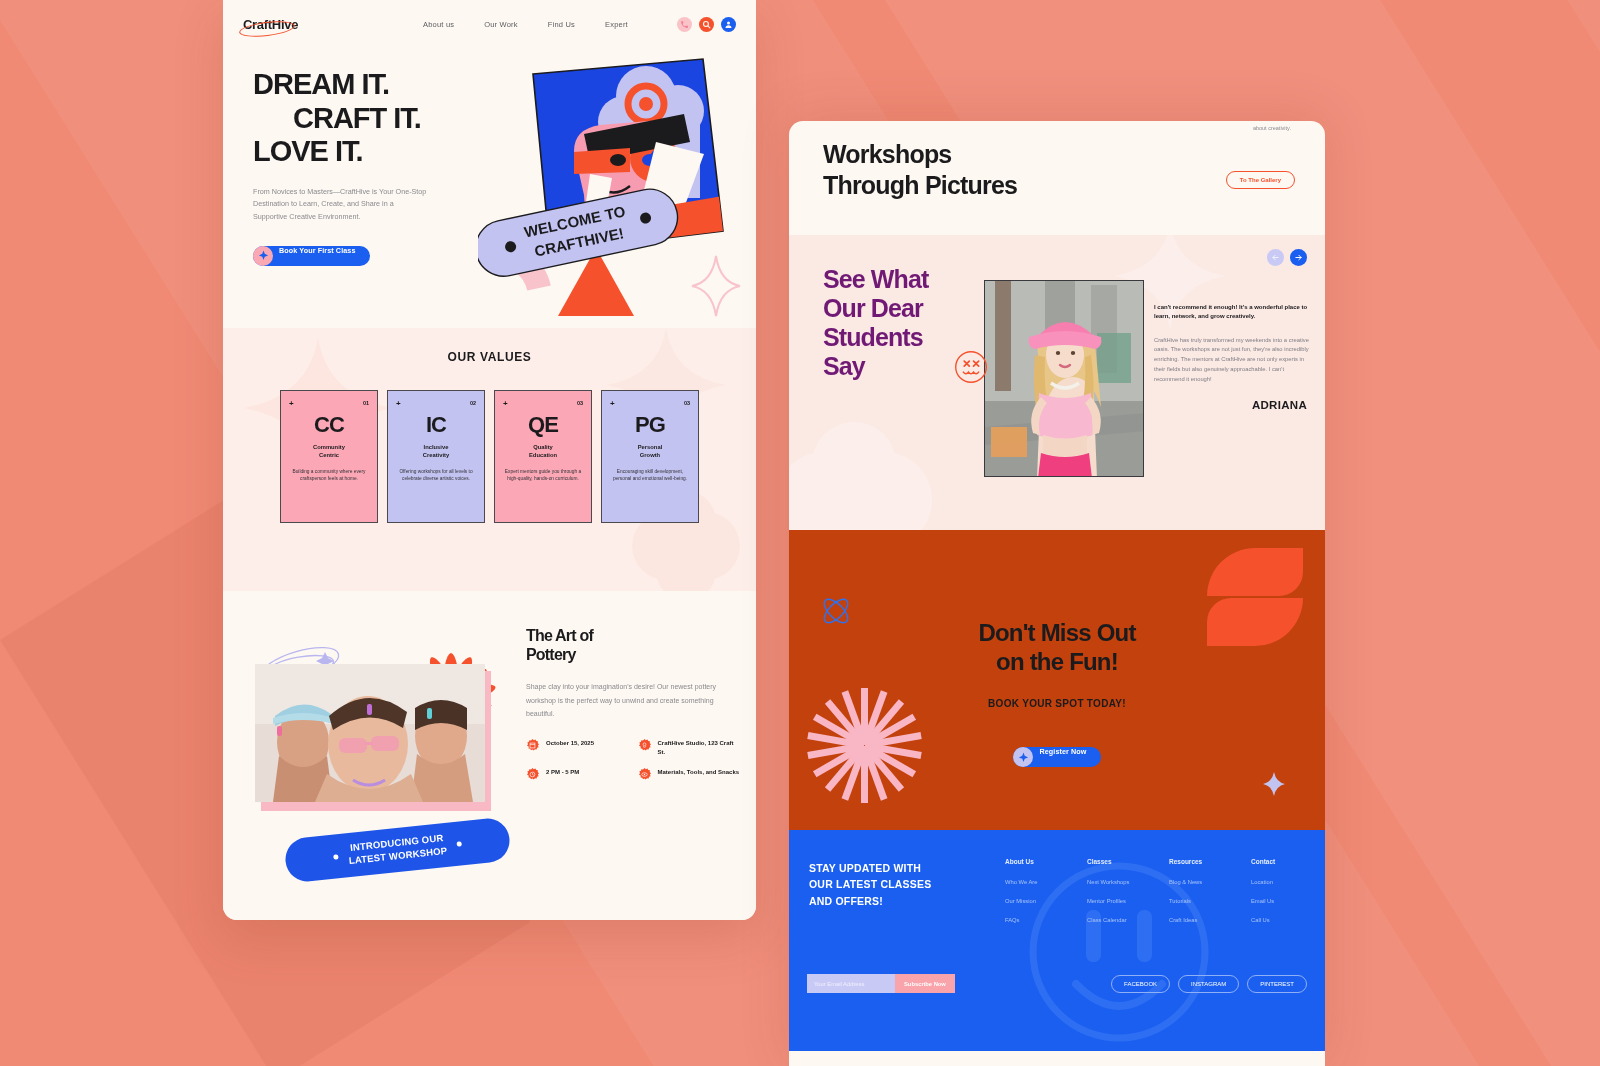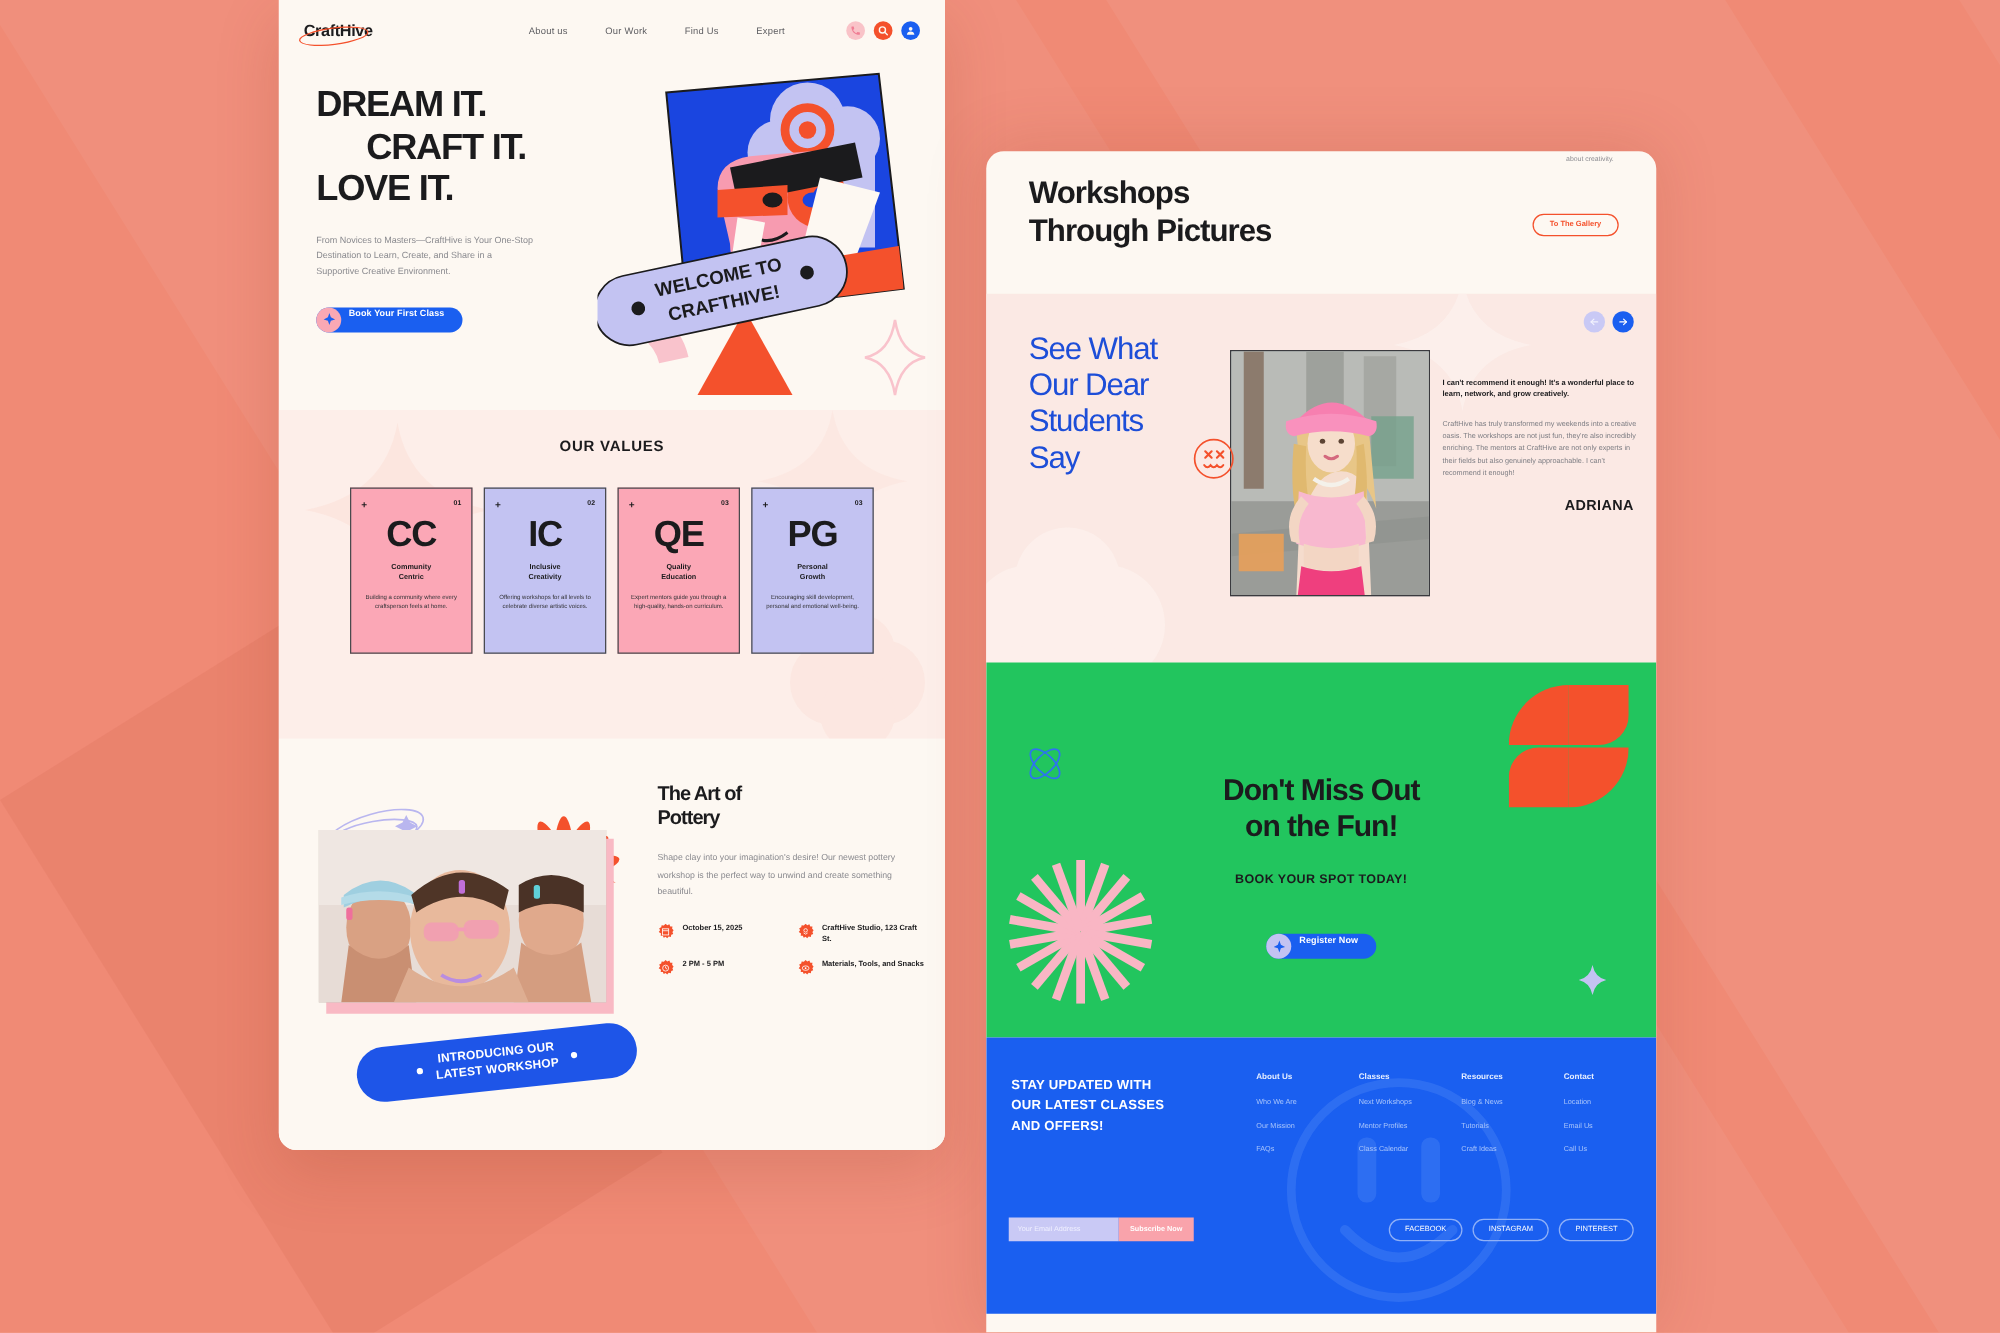--- a/index.html
+++ b/index.html
@@ -92,21 +92,21 @@
   .cards { display:flex; gap:9px; justify-content:center; margin-top:26px; position:relative; z-index:2;}
   .vcard {
     width:98px; height:133px; border:1px solid #4a4a4e; position:relative;
     padding:9px 8px; display:flex; flex-direction:column; align-items:center;
   }
   .vcard.pink { background:#fba7b6; }
   .vcard.lav  { background:#c3c3f2; }
   .vcard-top { width:100%; display:flex; justify-content:space-between; align-items:flex-start; }
   .vcard-plus { font-size:8px; font-weight:700; color:#1b1b1d; line-height:1;}
   .vcard-num { font-size:5.5px; font-weight:700; color:#1b1b1d; }
-  .vcard-abbr { font-size:29px; font-weight:700; letter-spacing:-1px; color:#1b1b1d; margin-top:6px; line-height:1;text-align:right;}
+  .vcard-abbr { font-size:22px; font-weight:700; letter-spacing:-1px; color:#1b1b1d; margin-top:6px; line-height:1;text-align:right;}
   .vcard-name { font-size:5.8px; font-weight:700; text-align:center; line-height:1.45; margin-top:7px; color:#1b1b1d;}
   .vcard-desc { font-size:4.8px; text-align:center; line-height:1.6; margin-top:8px; color:#333337; }
   .star-bg { position:absolute; opacity:0.55; }
 
   
   .pottery { position:relative; height:329px; background:#fdf8f2; }
   .pot-left { position:absolute; left:18px; top:25px; width:270px; height:250px; }
   .photo-shadow { position:absolute; left:20px; top:55px; width:230px; height:140px; background:#f9b9c4; }
   .photo-main { position:absolute; left:14px; top:48px; width:230px; height:138px; overflow:hidden; background:#cfc3bb;}
   .pot-right { position:absolute; left:303px; top:35px; width:215px; }
@@ -128,34 +128,34 @@
   .rp-top { position:relative; height:114px; padding: 8px 34px 0; }
   .rp-microtext { position:absolute; right:34px; top:4px; font-size:5.5px; color:#8a8a8f; }
   .rp-h { font-size:25px; font-weight:700; letter-spacing:-0.8px; color:#1b1b1d; line-height:1.22; padding-top:10px;}
   .gallery-btn {
     position:absolute; right:30px; top:50px;
     border:1px solid #f4512c; color:#f4512c; background:transparent;
     border-radius:14px; padding:5px 13px; font-size:6px; font-weight:600; cursor:pointer;
   }
 
   .rp-testi { position:relative; background:#fbe9e4; height:295px; overflow:hidden; padding: 30px 34px;}
-  .testi-h { font-size:25px; font-weight:400; letter-spacing:-0.9px; line-height:1.16; color:#1d4ed8; width:175px; position:relative; z-index:2;}
+  .testi-h { font-size:25px; font-weight:700; letter-spacing:-0.9px; line-height:1.16; color:#701a75; width:175px; position:relative; z-index:2;}
   .smiley { position:absolute; left:165px; top:115px; width:34px; height:34px; z-index:3;}
   .testi-photo { position:absolute; left:195px; top:45px; width:160px; height:197px; border:1px solid #3a3a3e; overflow:hidden; background:#9aa0a2;}
   .testi-text { position:absolute; left:365px; top:68px; width:158px; }
   .testi-lead { font-size:6px; font-weight:700; line-height:1.55; color:#1b1b1d; }
   .testi-body { margin-top:14px; font-size:5.8px; line-height:1.7; color:#7e7e84;}
   .testi-name { position:absolute; right:18px; top:164px; font-size:11.5px; font-weight:700; letter-spacing:0.3px; color:#1b1b1d;}
   .arrows { position:absolute; right:18px; top:166px; display:flex; gap:6px;}
   .arw { width:17px;height:17px;border-radius:50%; display:flex;align-items:center;justify-content:center; cursor:pointer;}
   .arw.prev { background:#c9c9f5; }
   .arw.next { background:#1a5ff0; }
   .arw svg { width:9px;height:9px;}
 
-  .rp-cta { position:relative; height:300px; background:#22c55e; overflow:hidden;text-decoration:underline;}
+  .rp-cta { position:relative; height:300px; background:#c2410c; overflow:hidden;text-decoration:underline;}
   .cta-h { position:absolute; left:0; right:0; top:88px; text-align:center; font-size:24px; font-weight:700; letter-spacing:-0.8px; line-height:1.22; color:#1b1b1d;}
   .cta-sub { position:absolute; left:0; right:0; top:168px; text-align:center; font-size:10px; font-weight:700; letter-spacing:0.3px; color:#1b1b1d;}
   .cta-btn-wrap { position:absolute; left:0; right:0; top:195px; display:flex; justify-content:center; }
 
   
   .footer { position:relative; height:221px; background:#1a5ff0; overflow:hidden; padding: 30px 20px 0;}
   .foot-head { position:relative; z-index:3; font-size:10.5px; font-weight:700; color:#fff; line-height:1.55; letter-spacing:0.2px;}
   .foot-cols { position:absolute; right:18px; top:28px; display:flex; gap:26px; z-index:3;}
   .fcol { width:56px; }
   .fcol-h { font-size:6.5px; color:#e6eeff; font-weight:600; margin-bottom:14px;}

